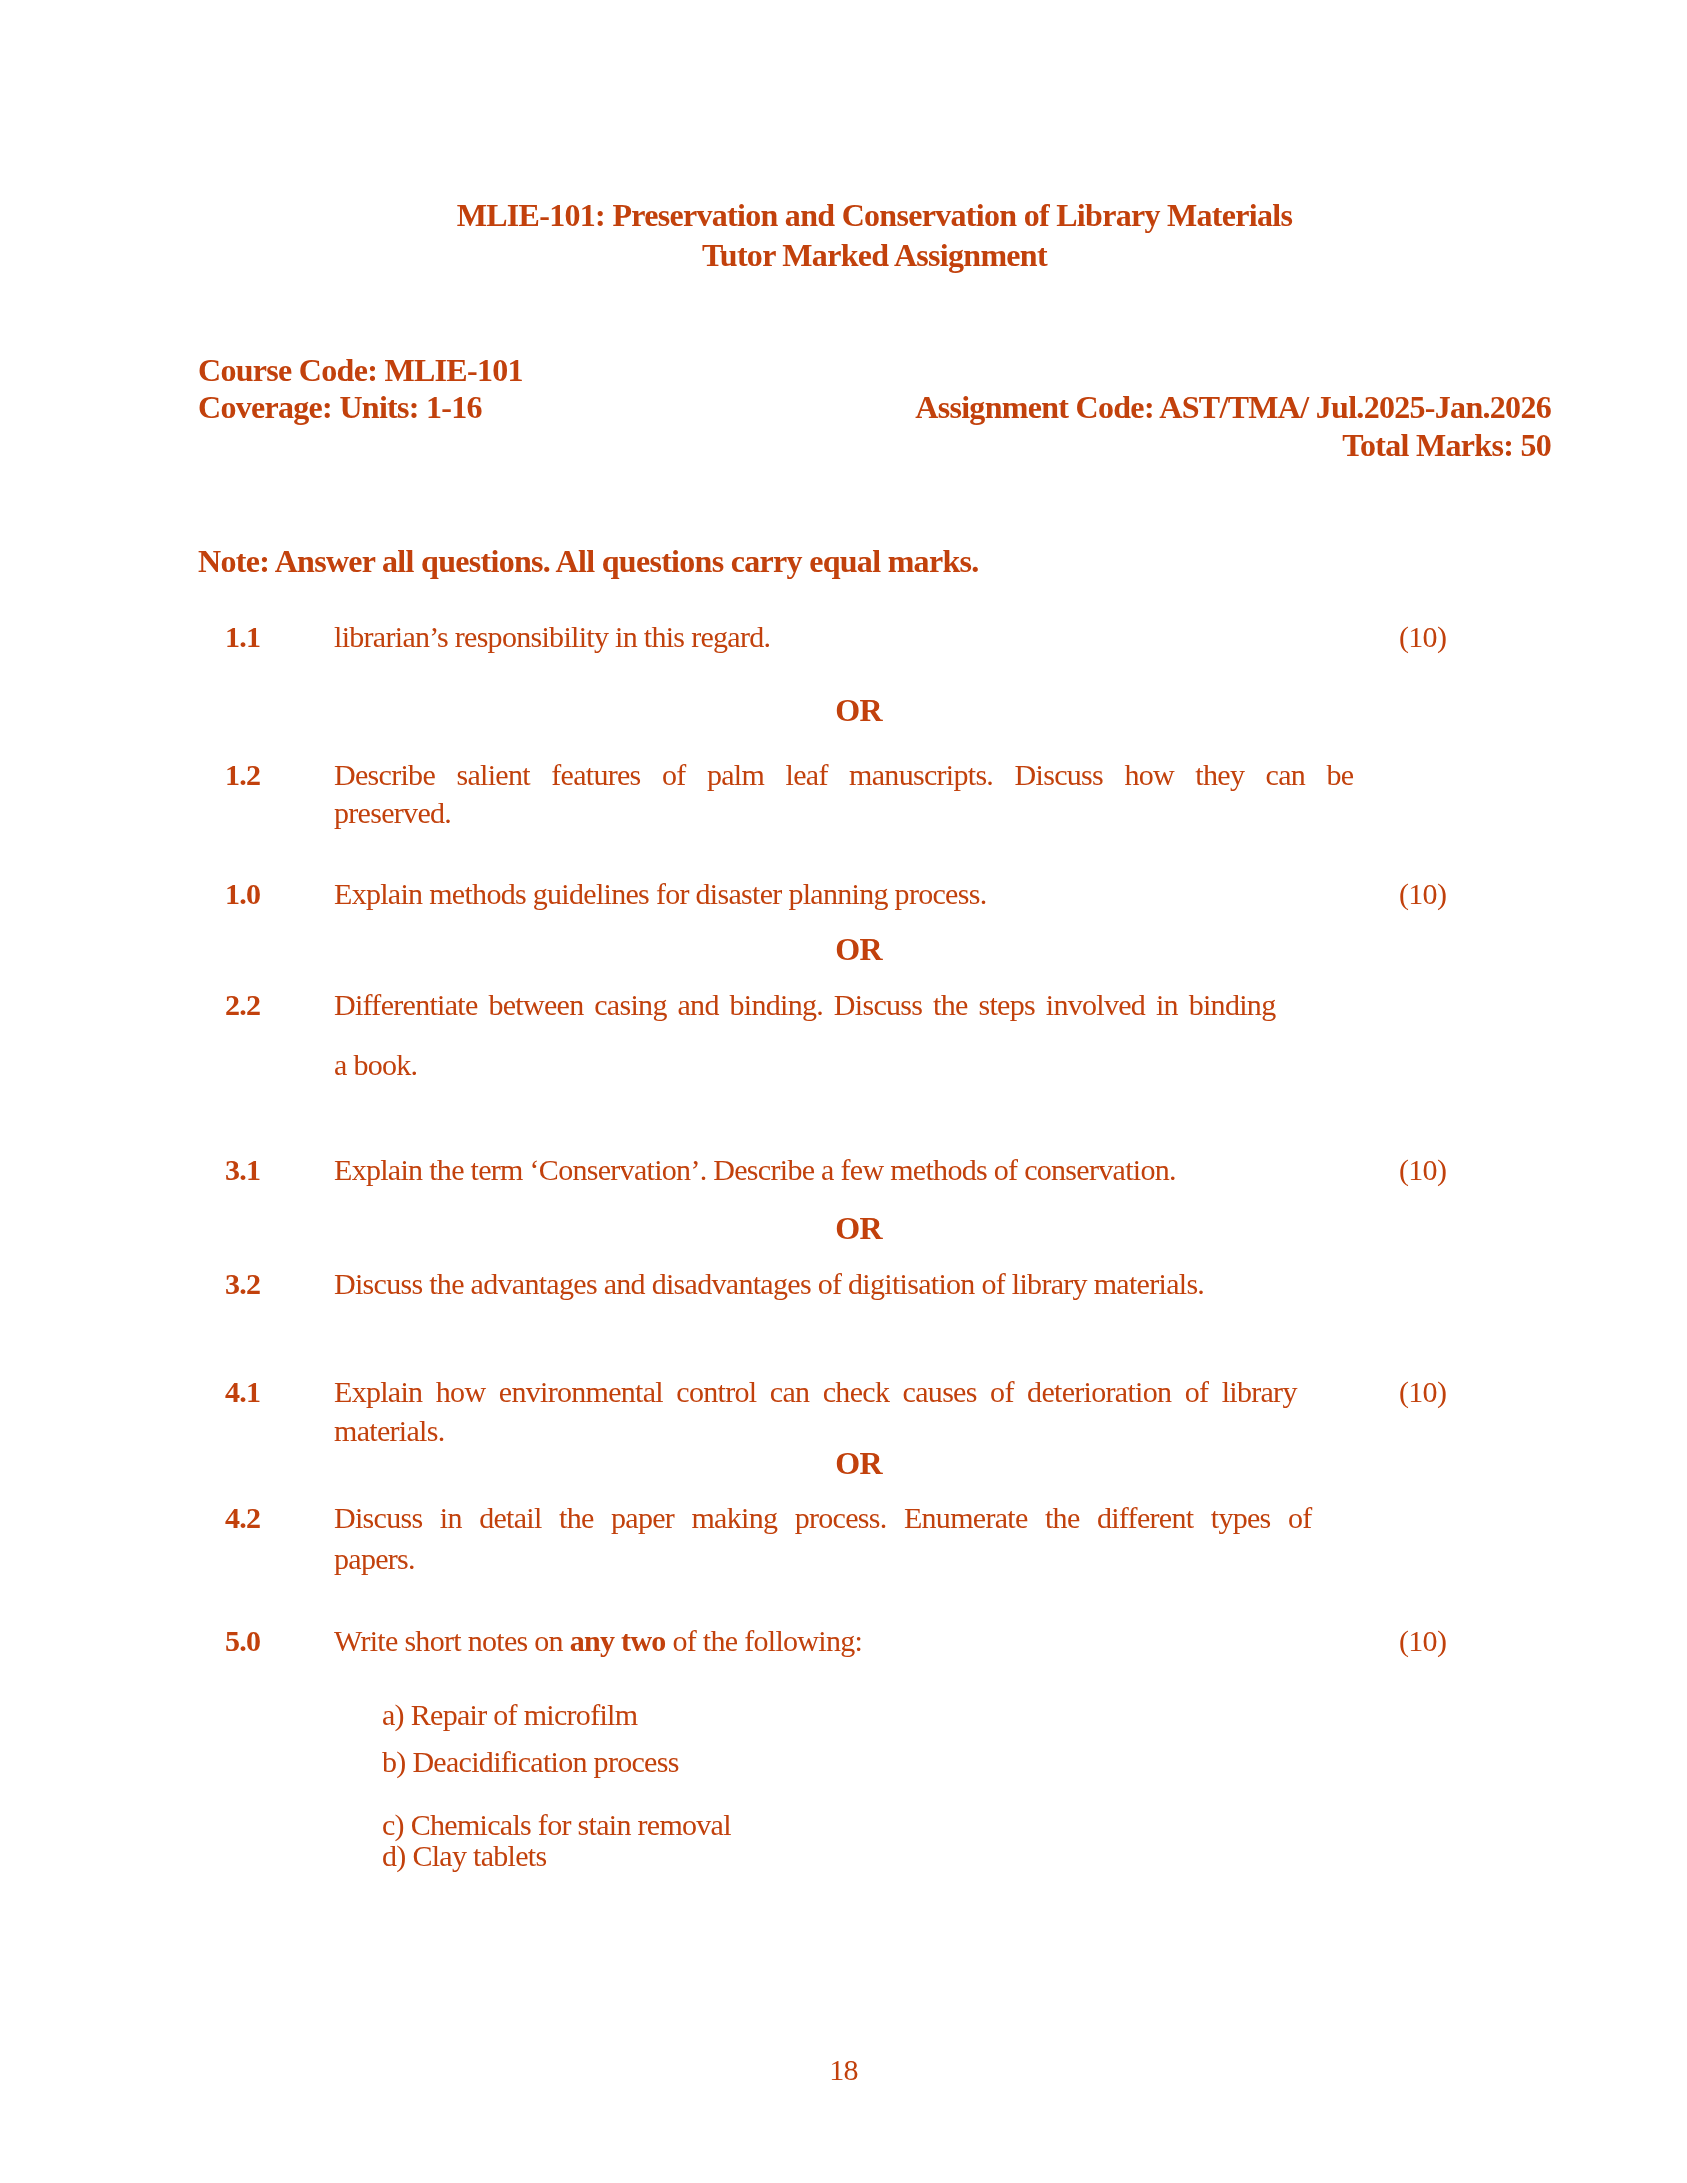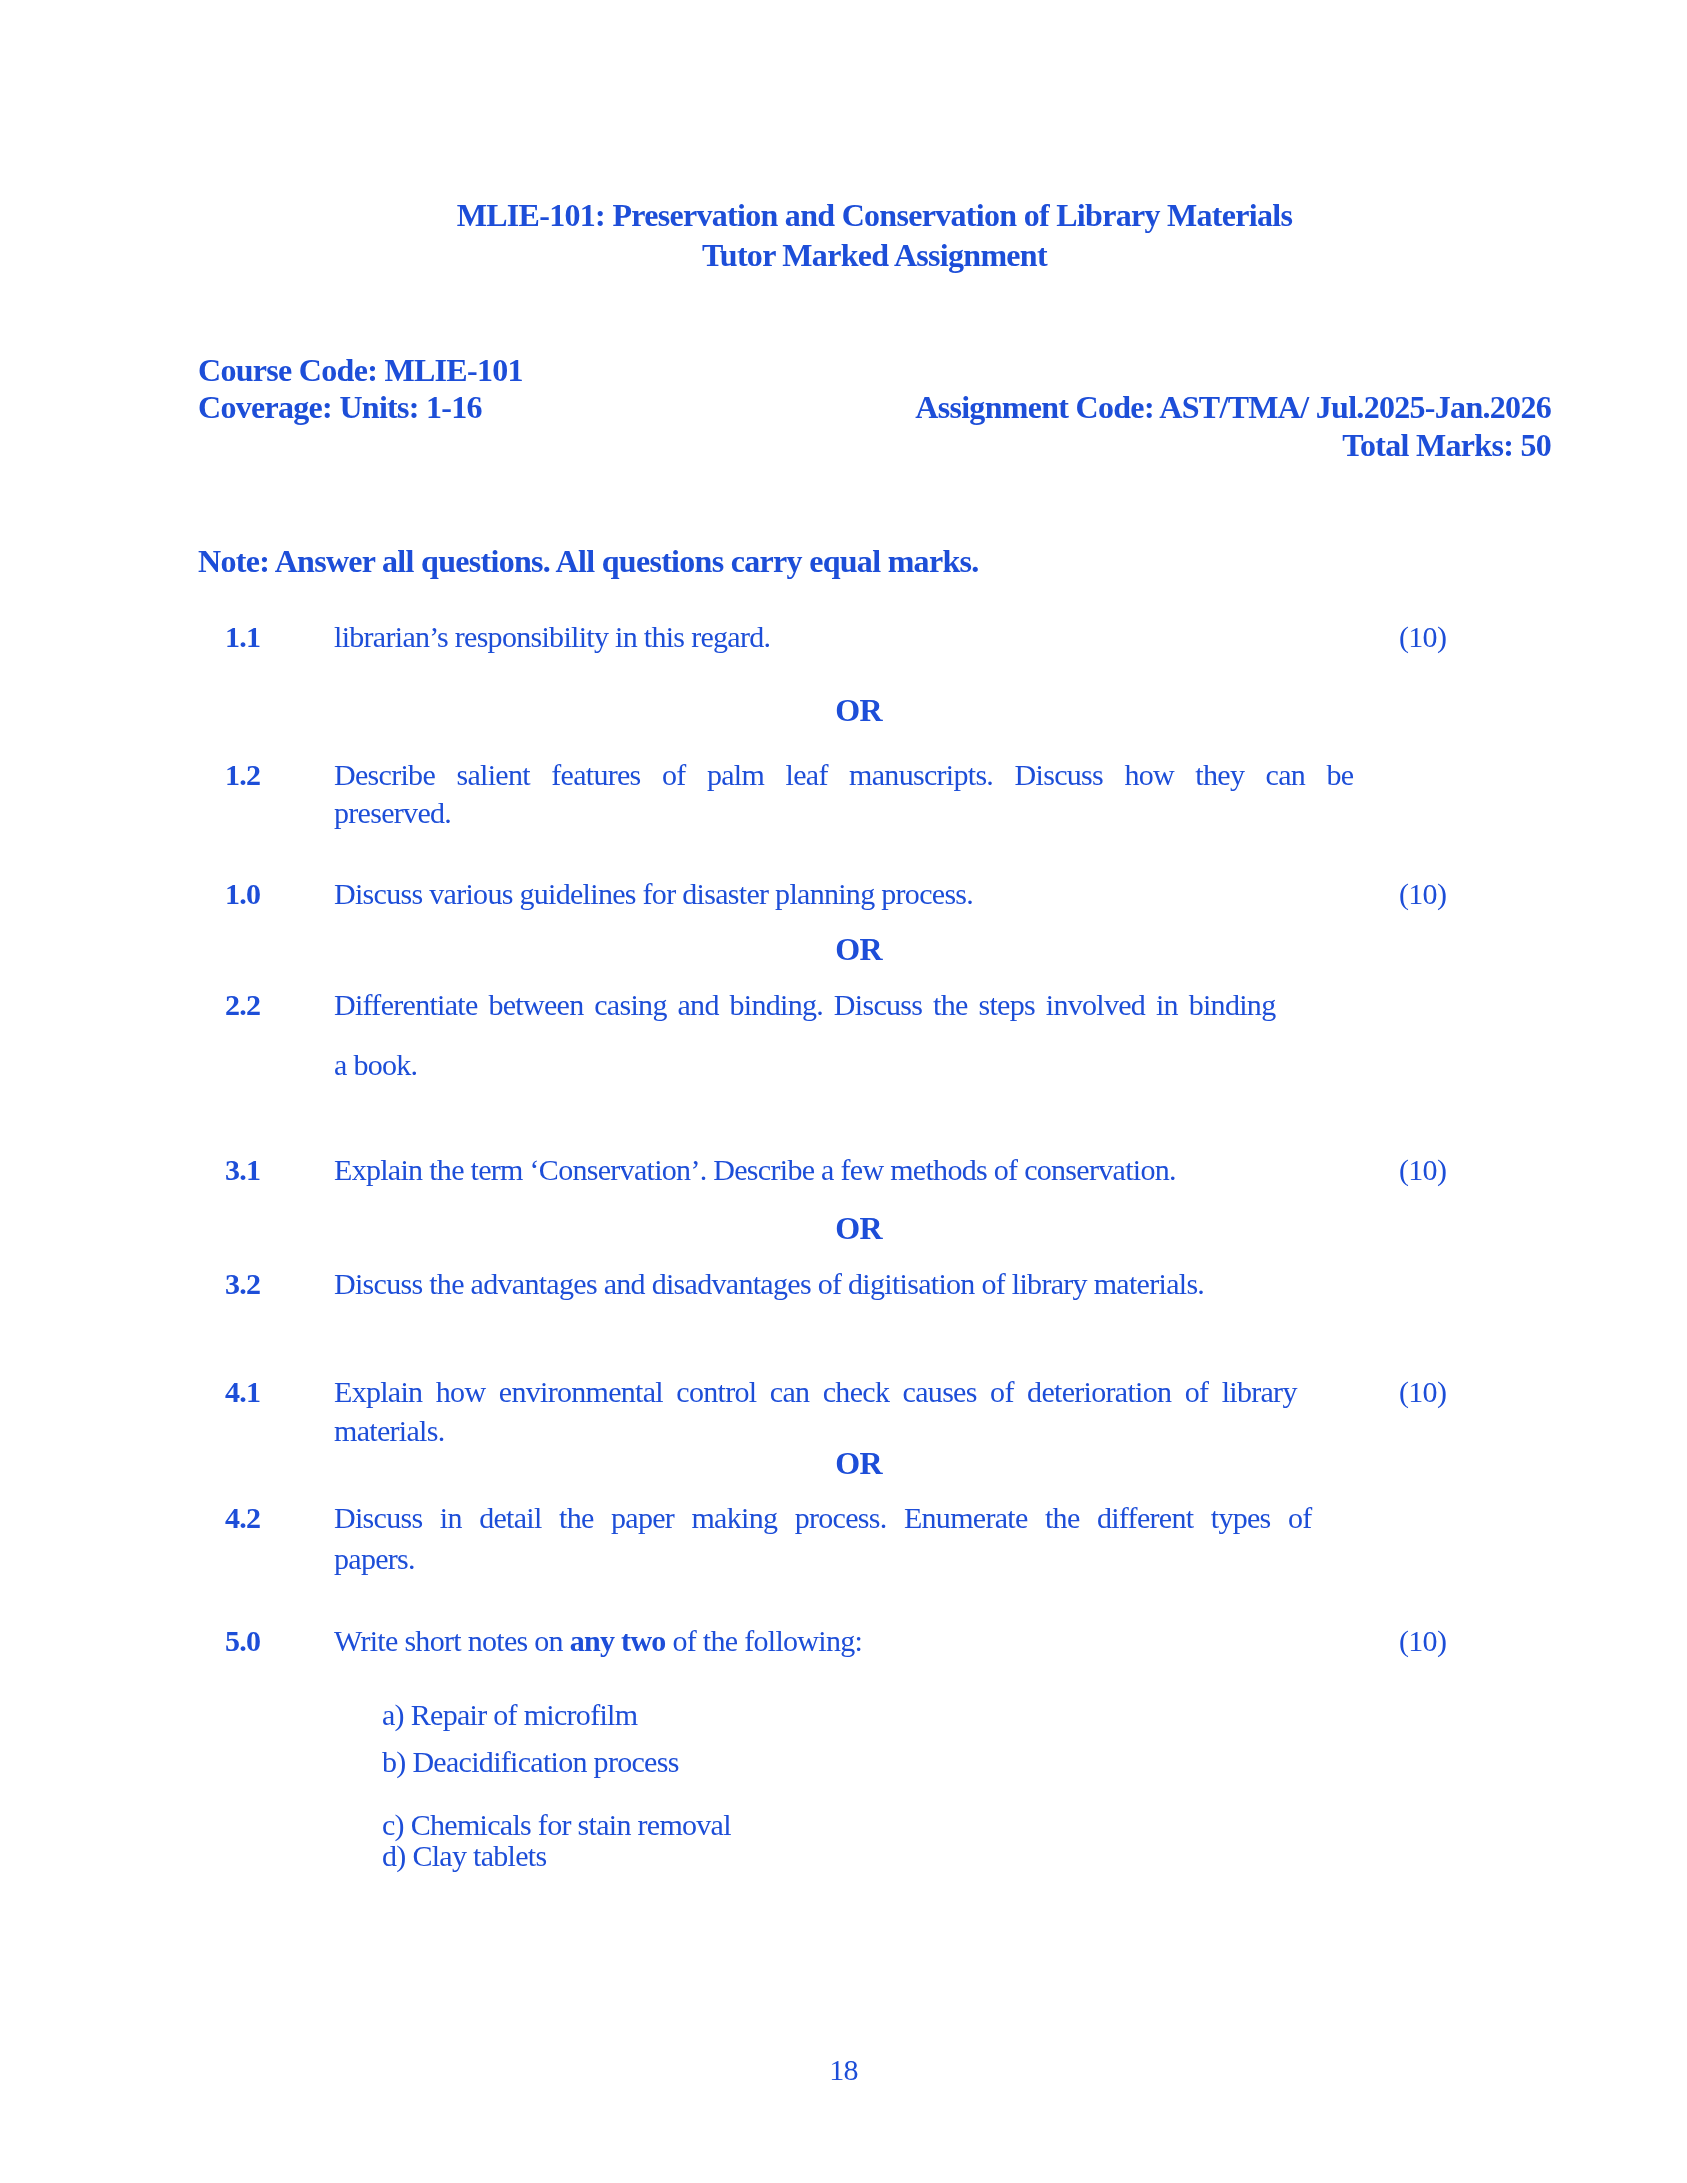--- a/index.html
+++ b/index.html
@@ -1,21 +1,21 @@
 <!DOCTYPE html>
 <html style="font-size:10.6px"><head>
 <meta charset="utf-8">
 <style>
   html,body{margin:0;padding:0;background:#ffffff;}
   .page{
     position:relative;
     width:1687px;
     height:2183px;
     background:#ffffff;
-    color:#1d4ed8;
+    color:#c2410c;
     font-family:"Liberation Serif", serif;
     font-size:30px;
     letter-spacing:-0.7px;
     overflow:hidden;
   }
   .abs{position:absolute;}
   .b{font-weight:bold;}
   .lh58{line-height:38px;}
   .lh59{line-height:39px;}
   .lh62{line-height:41px;}
@@ -77,21 +77,21 @@
     <div class="qnum">1.2</div>
     <div class="qtext">
       <div class="line ws22">Describe salient features of palm leaf manuscripts. Discuss how they can be</div>
       <div class="line">preserved.</div>
     </div>
   </div>
 
   <div class="abs qrow lh58" style="top:875px;">
     <div class="qnum">1.0</div>
     <div class="qtext">
-      <div class="line">Discuss various guidelines for disaster planning process.</div>
+      <div class="line">Explain methods guidelines for disaster planning process.</div>
     </div>
     <div class="qmarks">(10)</div>
   </div>
 
   <div class="abs or-row" style="top:930px;">OR</div>
 
   <div class="abs qrow lh91" style="top:975px;">
     <div class="qnum">2.2</div>
     <div class="qtext">
       <div class="line ws6">Differentiate between casing and binding. Discuss the steps involved in binding</div>

